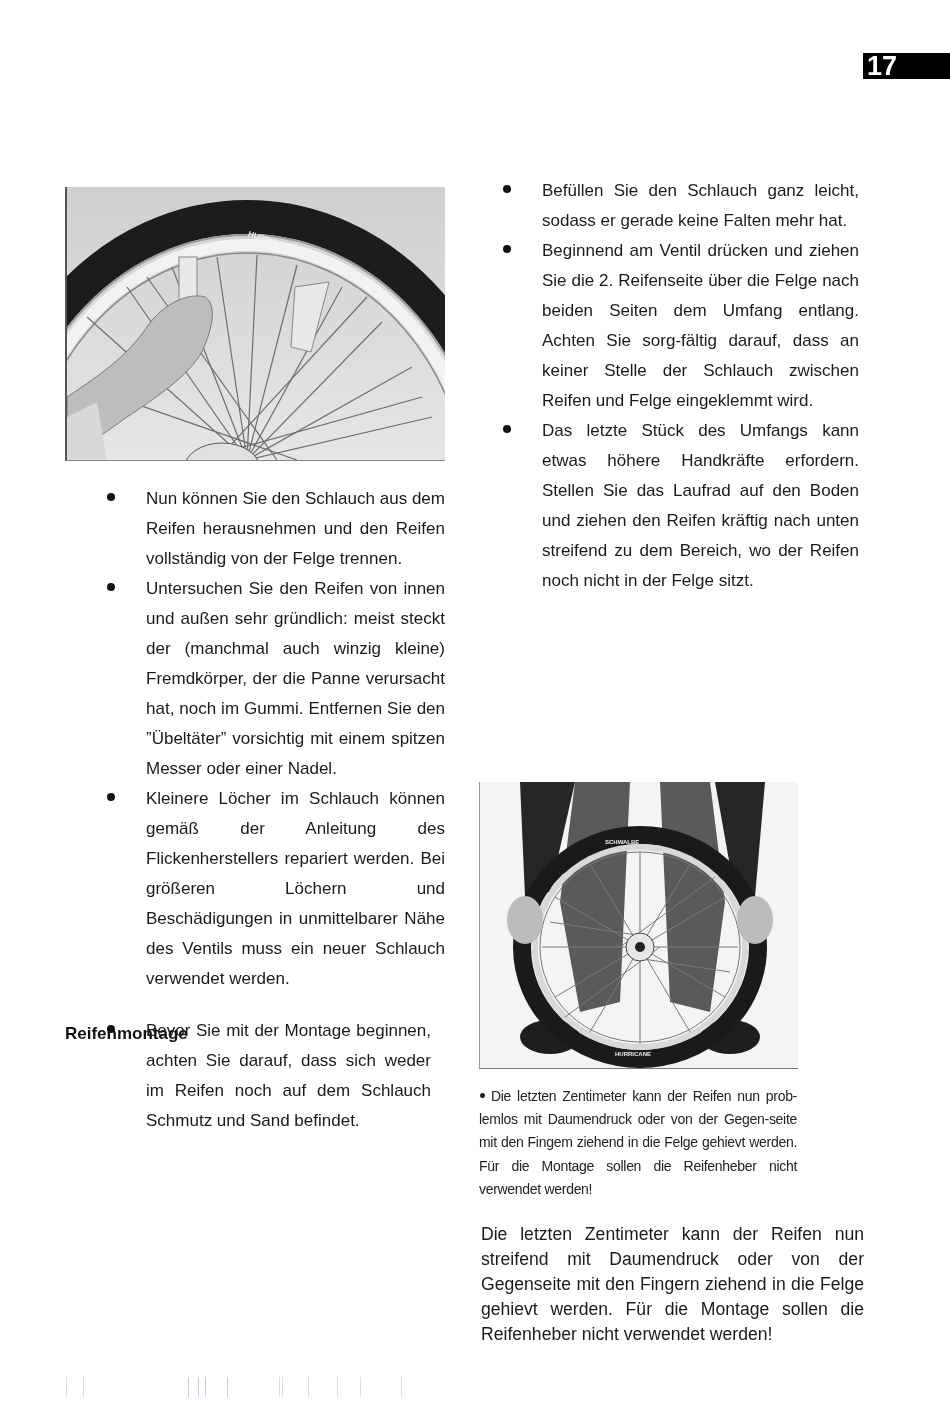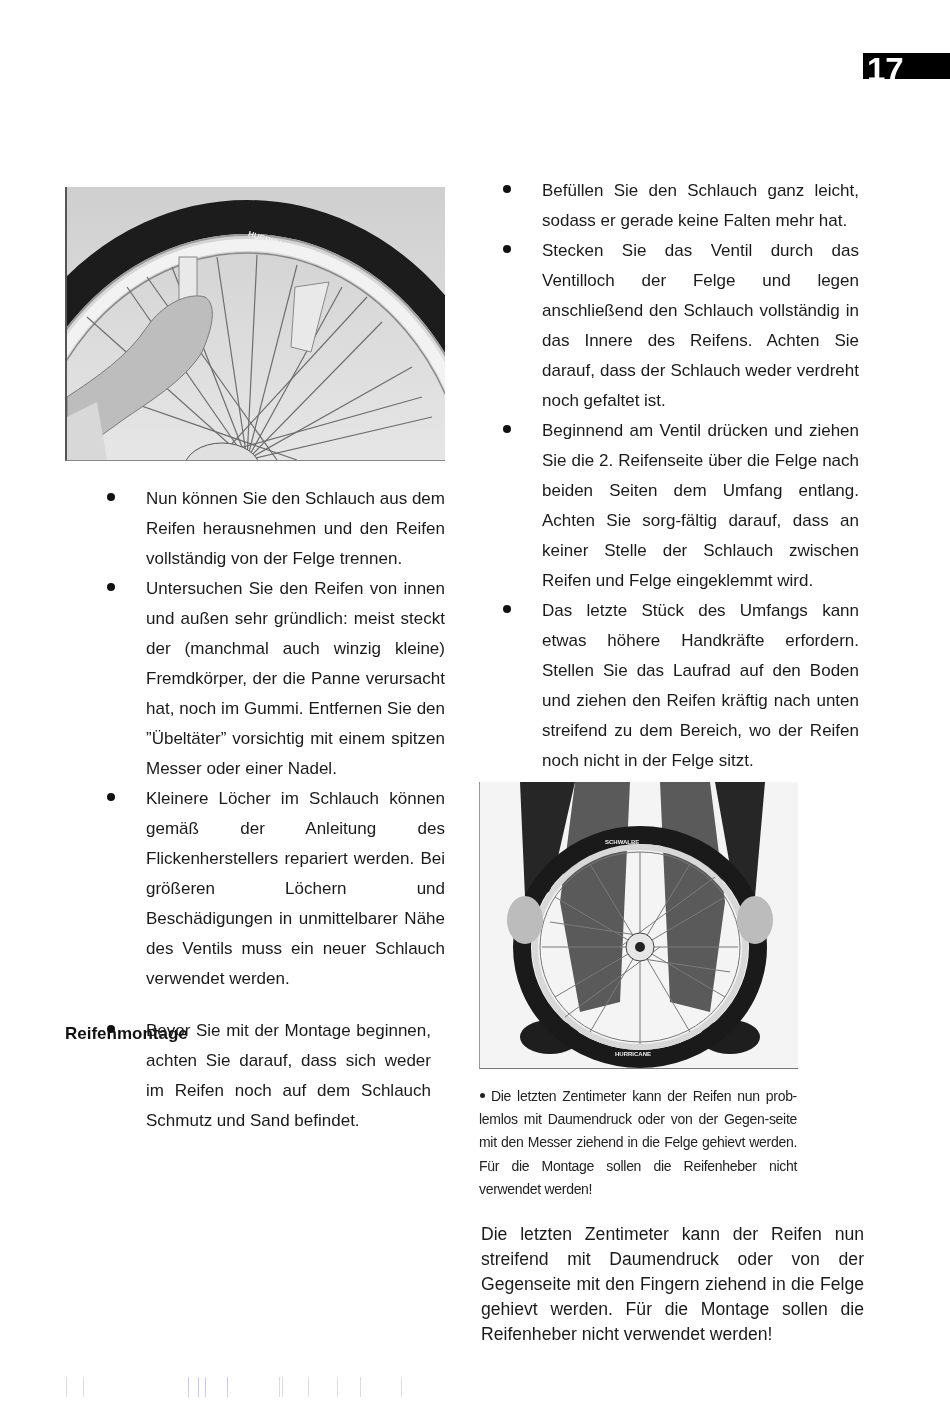--- a/index.html
+++ b/index.html
@@ -2,21 +2,21 @@
 <html><head>
   <meta charset="utf-8">
   <style>
     html, body { margin: 0; padding: 0; background: #ffffff; }
     body { width: 950px; height: 1401px; position: relative; overflow: hidden;
            font-family: "Liberation Sans", sans-serif; color: #111; }
 
     .page-num-box { position: absolute; left: 863px; top: 53px; width: 87px; height: 26px;
                     background: #000; }
     .page-num { position: absolute; left: 4px; top: -2px; color: #fff; font-weight: bold;
-                font-size: 33px; letter-spacing: 0px; font-family: "Liberation Sans", sans-serif; }
+                font-size: 27px; letter-spacing: 0px; font-family: "Liberation Sans", sans-serif; }
 
     .photo { position: absolute; overflow: hidden; background: #ccc; }
     .photo svg { display: block; width: 100%; height: 100%; }
     .photo-1 { left: 65px; top: 187px; width: 378px; height: 273px; border-left: 2px solid #555; border-bottom: 1px solid #888; }
     .photo-2 { left: 479px; top: 782px; width: 318px; height: 286px; border-left: 1px solid #999; border-bottom: 1px solid #777; background: #f3f3f3; }
 
     .textcol { position: absolute; font-size: 17px; line-height: 30px; color: #1a1a1a;
                font-family: "Liberation Sans", sans-serif; }
     ul.bullets { list-style: none; margin: 0; padding: 0; }
     ul.bullets li { position: relative; padding-left: 43px; text-align: justify; }
@@ -109,21 +109,20 @@
 
 <div class="textcol col-left-2">
   <ul class="bullets">
     <li>Bevor Sie mit der Montage beginnen, achten Sie darauf, dass sich weder im Reifen noch auf dem Schlauch Schmutz und Sand befindet.</li>
   </ul>
 </div>
 
 <div class="textcol col-right-1">
   <ul class="bullets" style="margin-left:-14px;">
     <li>Befüllen Sie den Schlauch ganz leicht, sodass er gerade keine Falten mehr hat.</li>
-    <li>Stecken Sie das Ventil durch das Ventilloch der Felge und legen anschließend den Schlauch vollständig in das Innere des Reifens. Achten Sie darauf, dass der Schlauch weder verdreht noch gefaltet ist.</li>
     <li>Beginnend am Ventil drücken und ziehen Sie die 2. Reifenseite über die Felge nach beiden Seiten dem Umfang entlang. Achten Sie sorg-fältig darauf, dass an keiner Stelle der Schlauch zwischen Reifen und Felge eingeklemmt wird.</li>
     <li>Das letzte Stück des Umfangs kann etwas höhere Handkräfte erfordern. Stellen Sie das Laufrad auf den Boden und ziehen den Reifen kräftig nach unten streifend zu dem Bereich, wo der Reifen noch nicht in der Felge sitzt.</li>
   </ul>
 </div>
 
 <div class="photo photo-2" title="Person pulling a tire onto a rim with the wheel standing on the floor">
   <svg viewBox="0 0 318 286" preserveAspectRatio="none">
     <rect width="318" height="286" fill="#f4f4f4"></rect>
 
     <path d="M95,0 L150,0 L140,220 L100,230 L80,120 Z" fill="#5a5a5a"></path>
@@ -164,21 +163,21 @@
 
     <ellipse cx="45" cy="138" rx="18" ry="24" fill="#bcbcbc"></ellipse>
     <ellipse cx="275" cy="138" rx="18" ry="24" fill="#bcbcbc"></ellipse>
 
     <text x="125" y="62" font-size="6" font-weight="bold" fill="#eee" font-family="Liberation Sans, sans-serif">SCHWALBE</text>
     <text x="135" y="274" font-size="6" font-weight="bold" fill="#eee" font-family="Liberation Sans, sans-serif">HURRICANE</text>
   </svg>
 </div>
 
 <div class="caption">
-  <span class="dot"></span><span>Die letzten Zentimeter kann der Reifen nun prob-lemlos mit Daumendruck oder von der Gegen-seite mit den Messer ziehend in die Felge gehievt werden. Für die Montage sollen die Reifenheber nicht verwendet werden!</span>
+  <span class="dot"></span><span>Die letzten Zentimeter kann der Reifen nun prob-lemlos mit Daumendruck oder von der Gegen-seite mit den Fingem ziehend in die Felge gehievt werden. Für die Montage sollen die Reifenheber nicht verwendet werden!</span>
 </div>
 
 <div class="para-right">Die letzten Zentimeter kann der Reifen nun streifend mit Daumendruck oder von der Gegenseite mit den Fingern ziehend in die Felge gehievt werden. Für die Montage sollen die Reifenheber nicht verwendet werden!</div>
 
 <div class="footer-marks">
   <span style="left:6px"></span>
   <span style="left:23px"></span>
   <span class="blue" style="left:128px"></span>
   <span class="blue" style="left:138px"></span>
   <span class="blue" style="left:145px"></span>

